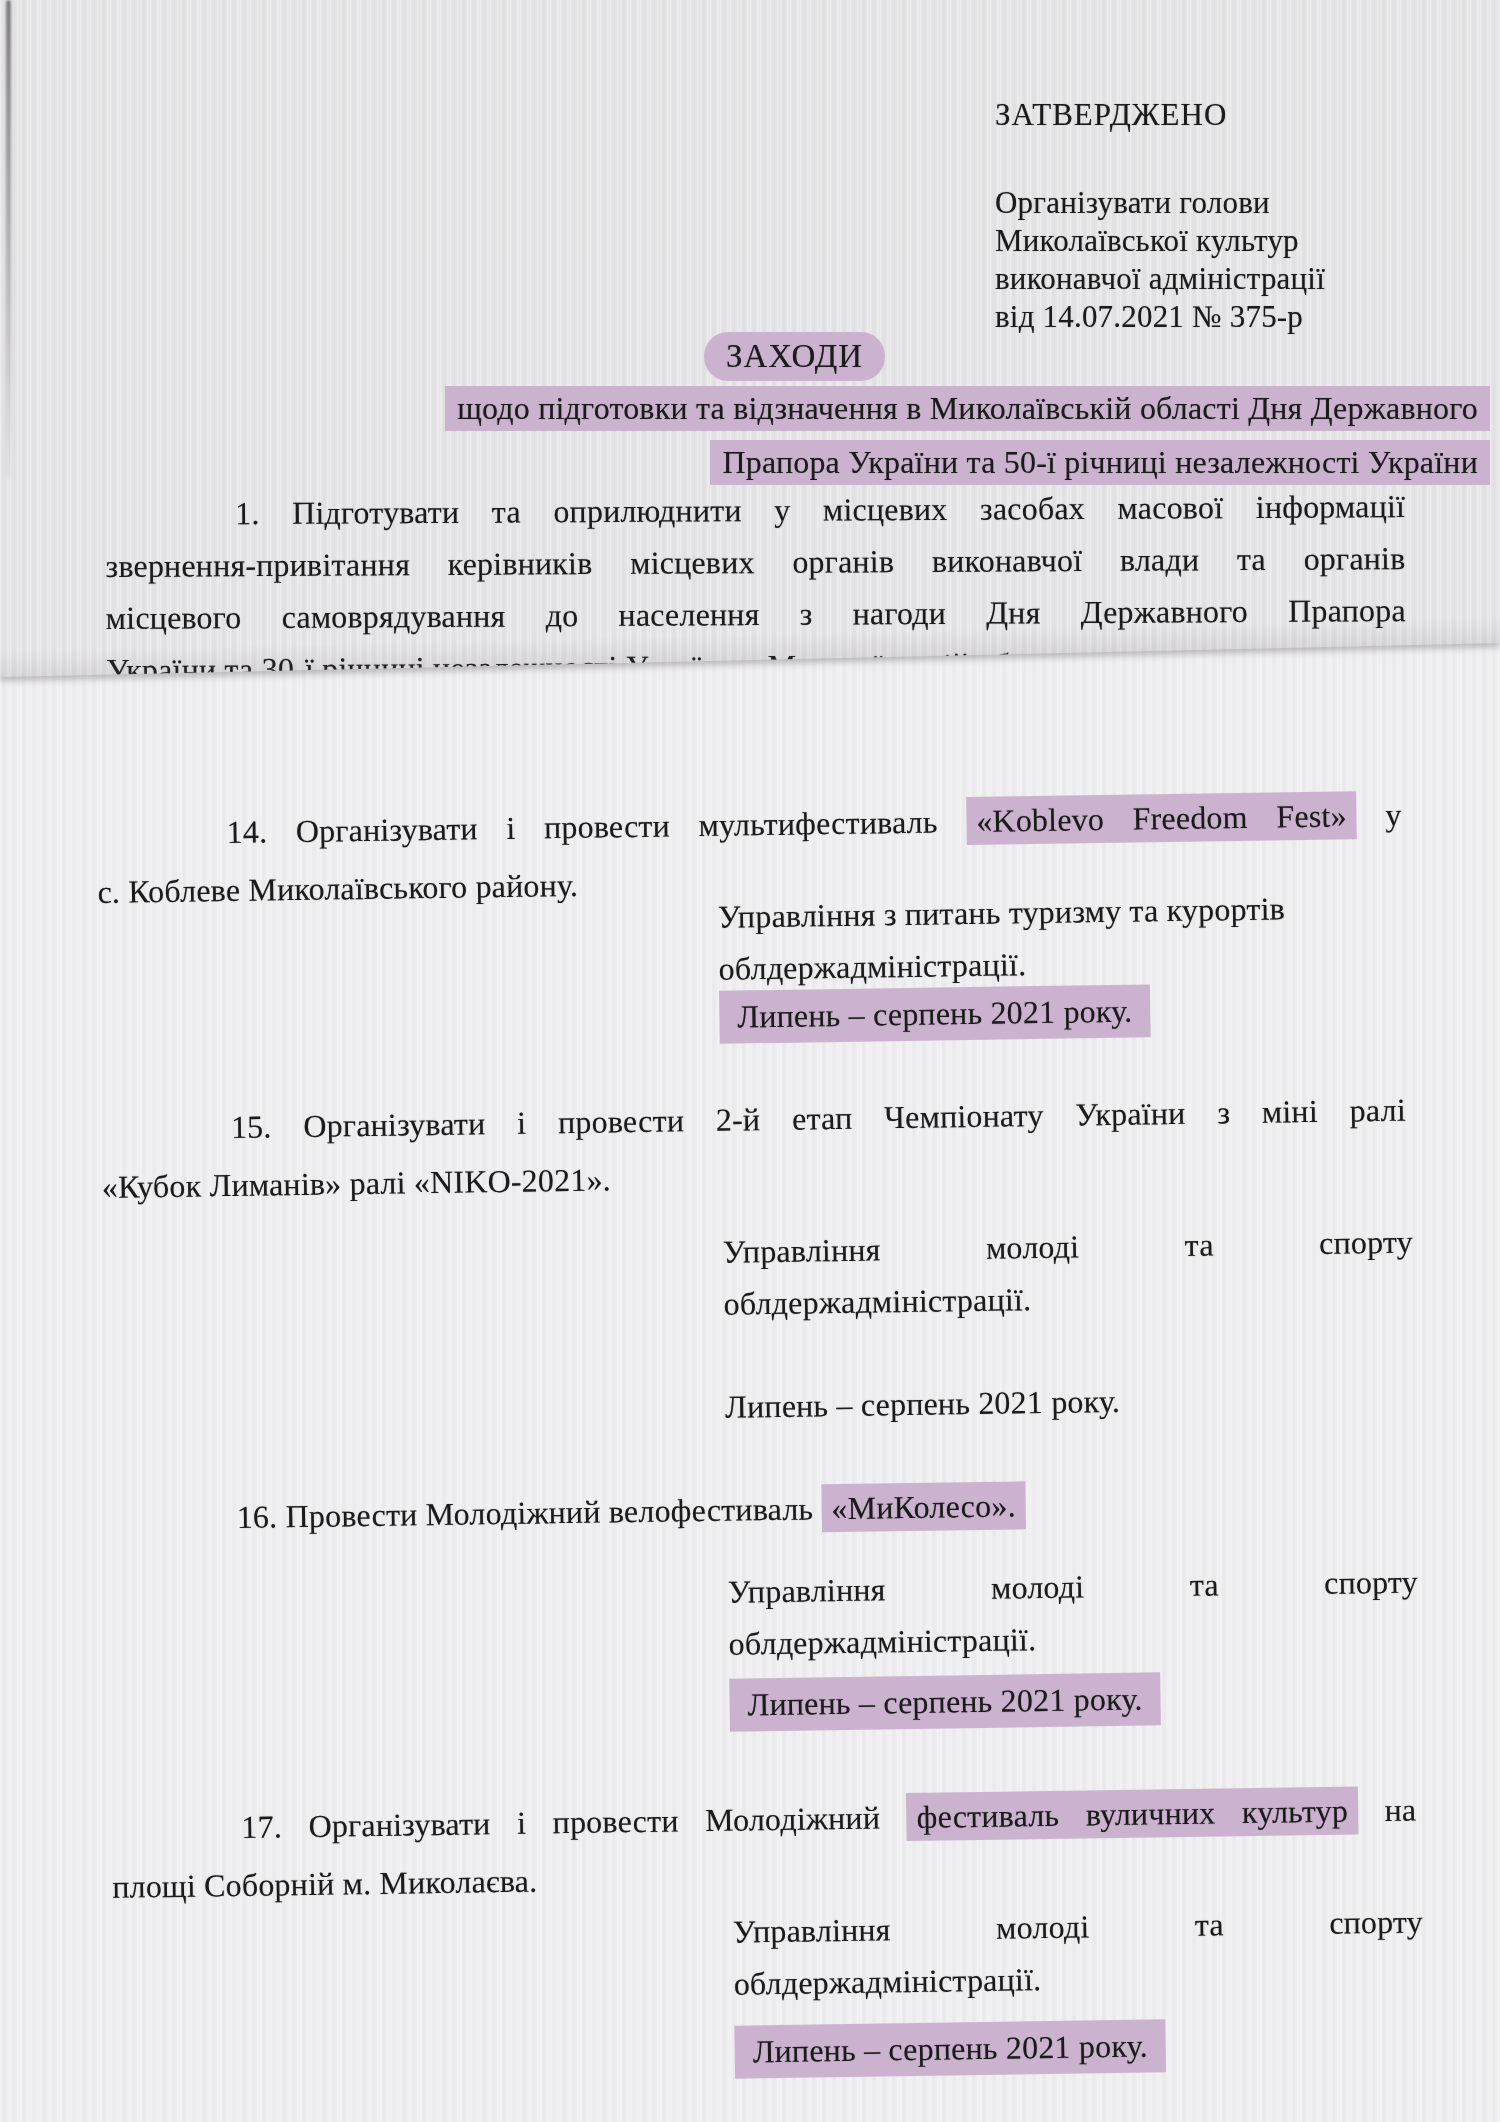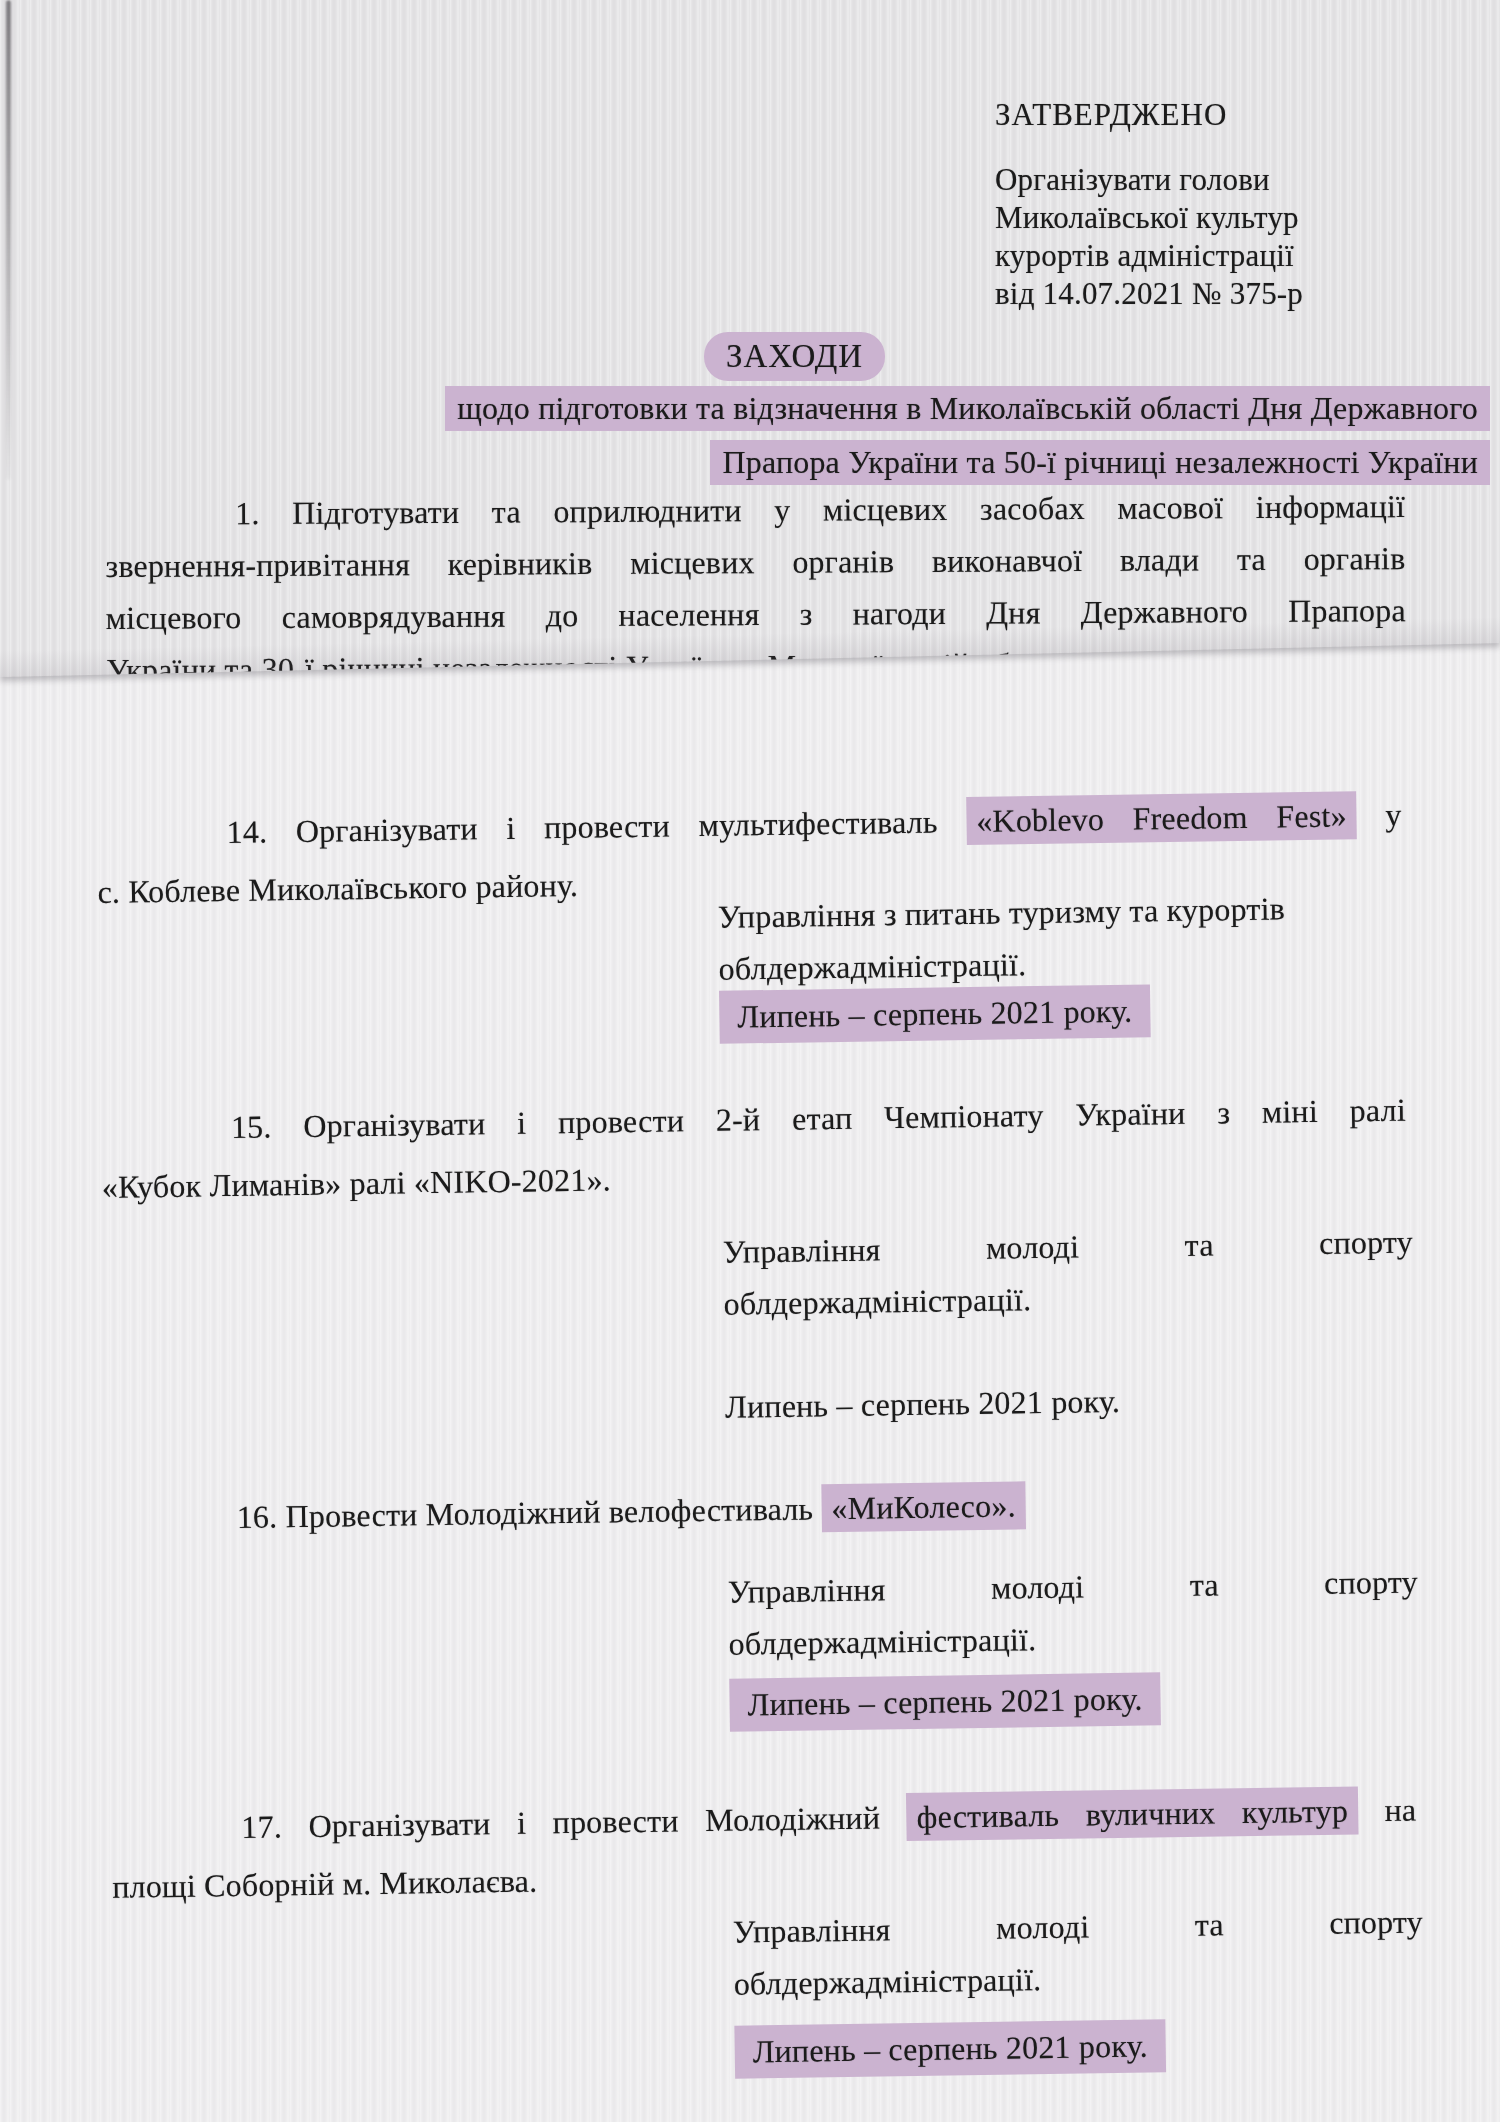--- a/index.html
+++ b/index.html
@@ -36,21 +36,21 @@
   
   .abs{ position:absolute; }
   .body-text{ font-size:32px; line-height:58px; }
   .p1-body{ font-size:32px; line-height:52px; }
   .just{ text-align:justify; text-align-last:justify; }
   .indent{ text-indent:130px; }
   .hl{ background:#cbb3d0; display:inline-block; padding:4px 12px; }
   .hl-inline{ background:#cbb3d0; padding:6px 10px; }
 
   .approved-block{ left:995px; top:96px; font-size:31px; line-height:38px; }
-  .approved-label{ margin-bottom:27px; letter-spacing:1px; }
+  .approved-label{ margin-bottom:50px; letter-spacing:1px; }
   .order-line{ white-space:nowrap; }
 
   .doc-title{ left:704px; top:332px; font-size:33px; font-weight:normal; }
   .doc-title .hl{ padding:6px 22px; letter-spacing:1px;border-radius:24px; }
   .subtitle-line{ left:0; width:1490px; text-align:right; font-size:32px; }
   .sub1{ top:386px; }
   .sub2{ top:440px; }
 
   .para1{ left:105px; top:488px; width:1300px; }
 
@@ -134,21 +134,21 @@
 </div>
 
 <div class="page1-wrap">
   <div class="page1 texture txt">
     <div class="left-streak"></div>
 
     <div class="abs approved-block">
       <div class="approved-label">ЗАТВЕРДЖЕНО</div>
       <div class="order-line">Організувати голови</div>
       <div class="order-line">Миколаївської культур</div>
-      <div class="order-line">курортів адміністрації</div>
+      <div class="order-line">виконавчої адміністрації</div>
       <div class="order-line">від 14.07.2021 № 375-р</div>
     </div>
 
     <div class="abs doc-title">
       <span class="hl">ЗАХОДИ</span>
     </div>
     <div class="abs subtitle-line sub1">
       <span class="hl">щодо підготовки та відзначення в Миколаївській області Дня Державного</span>
     </div>
     <div class="abs subtitle-line sub2">

